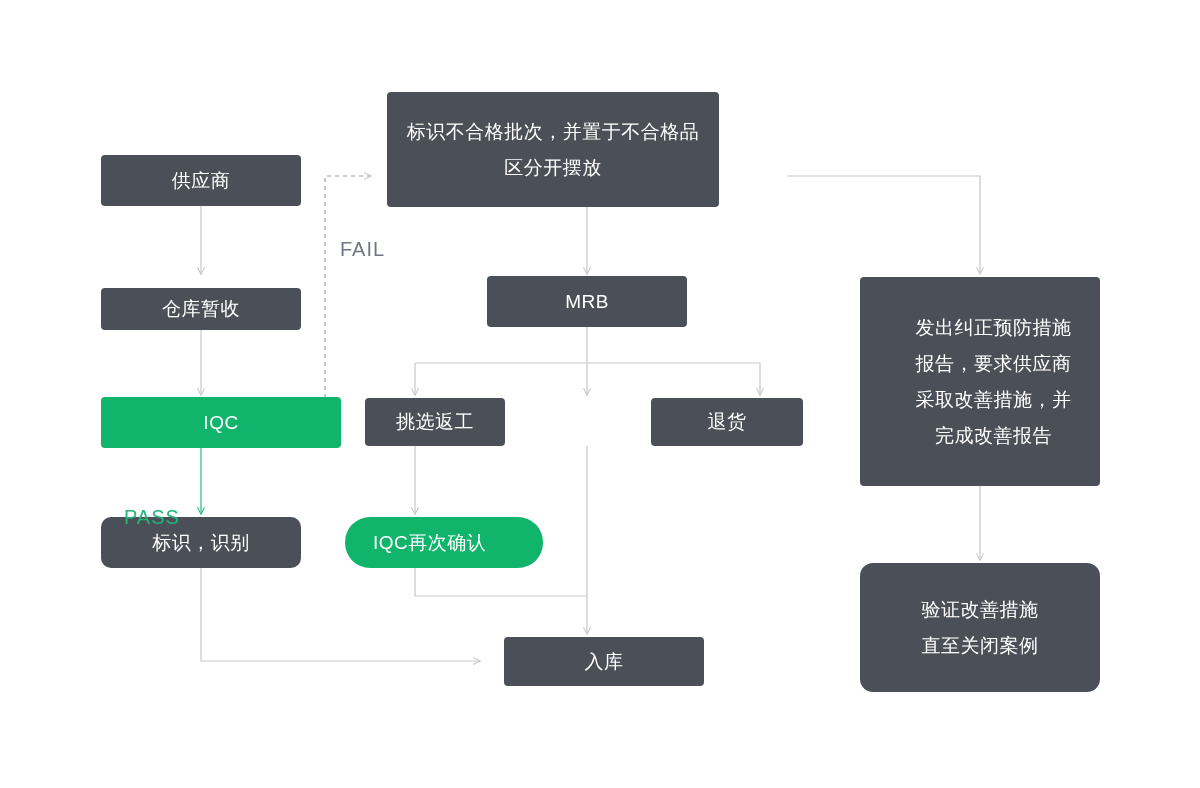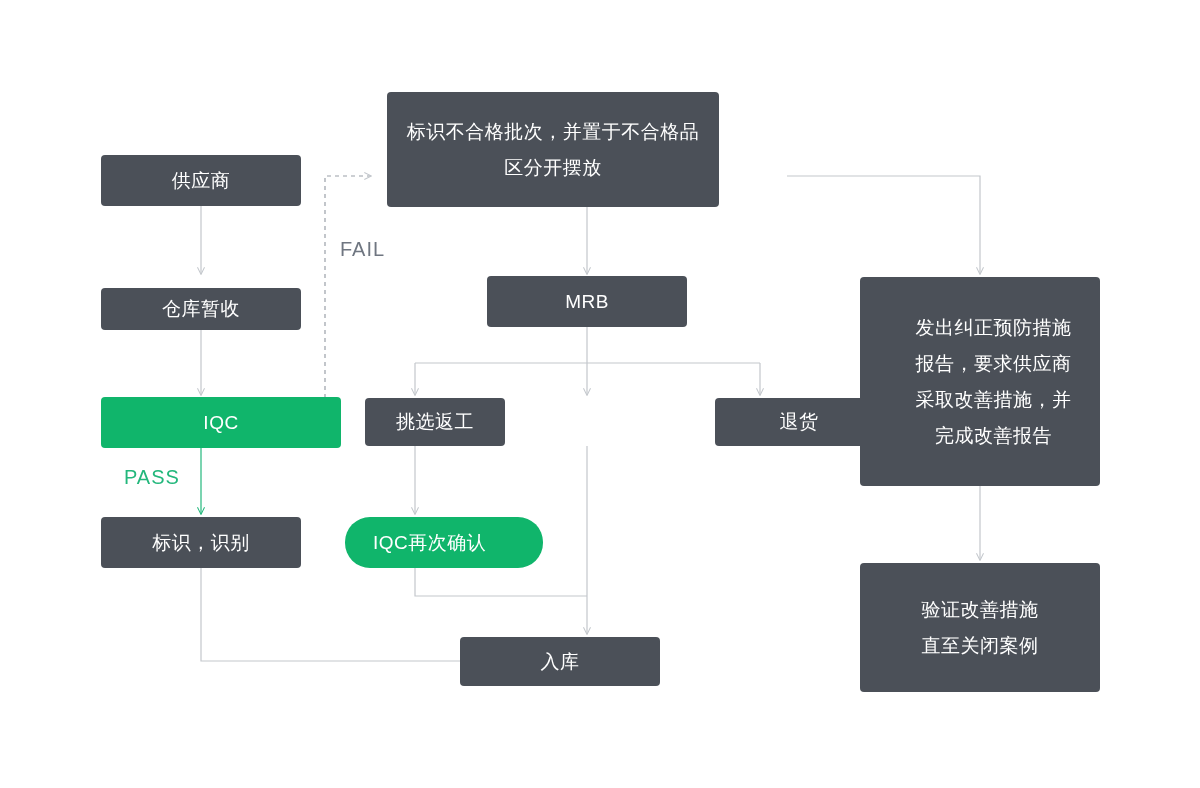--- a/index.html
+++ b/index.html
@@ -46,21 +46,21 @@
     text-align: left;
     padding-left: 28px;
   }
   .edge-label {
     position: absolute;
     font-size: 20px;
     letter-spacing: 1px;
     font-weight: 400;
   }
   .edge-label.gray  { color: #6f7681; }
-  .edge-label.green { color: #23b77c; }
+  .edge-label.green { color: #23b77c; margin-top: 40px; }
 </style>
 </head>
 <body>
 
 <div id="canvas">
 
   <svg class="connectors" viewBox="0 0 1200 788">
     <defs>
       <marker id="arrow-gray" viewBox="0 0 10 10" refX="8.5" refY="5" markerWidth="7" markerHeight="7" orient="auto-start-reverse">
         <path d="M0.5,0.8 L9,5 L0.5,9.2" fill="none" stroke="#c3c7cc" stroke-width="1.2"></path>
@@ -109,41 +109,41 @@
       <path d="M301,422 L325,422 L325,176 L371,176" marker-end="url(#arrow-gray)"></path>
     </g>
   </svg>
 
   <div class="node dark" style="left:101px; top:155px; width:200px; height:51px;">供应商</div>
 
   <div class="node dark" style="left:101px; top:288px; width:200px; height:42px;">仓库暂收</div>
 
   <div class="node green" style="left:101px; top:397px; width:240px; height:51px;">IQC</div>
 
-  <div class="node dark" style="left:101px; top:517px; width:200px; height:51px;">标识，识别</div>
+  <div class="node dark" style="left:101px; top:517px; width:200px; height:51px;border-radius:10px;">标识，识别</div>
 
   <div class="node dark" style="left:387px; top:92px; width:332px; height:115px;">标识不合格批次，并置于不合格品
 区分开摆放</div>
 
   <div class="node dark" style="left:487px; top:276px; width:200px; height:51px;">MRB</div>
 
   <div class="node dark" style="left:345px; top:398px; width:140px; height:48px;margin-left:20px;">挑选返工</div>
 
 
-  <div class="node dark" style="left:715px; top:398px; width:168px; height:48px;">退货</div>
+  <div class="node dark" style="left:651px; top:398px; width:152px; height:48px;">退货</div>
 
   <div class="node green left-text" style="left:345px; top:517px; width:198px; height:51px;border-radius:25px;">IQC再次确认</div>
 
-  <div class="node dark" style="left:460px; top:637px; width:200px; height:49px;">入库</div>
+  <div class="node dark" style="left:504px; top:637px; width:200px; height:49px;">入库</div>
 
   <div class="node dark" style="left:860px; top:277px; width:240px; height:209px;padding-left:27px;">发出纠正预防措施
 报告，要求供应商
 采取改善措施，并
 完成改善报告</div>
 
-  <div class="node dark" style="left:860px; top:563px; width:240px; height:129px;">验证改善措施
+  <div class="node dark" style="left:860px; top:563px; width:240px; height:129px;border-radius:13px;">验证改善措施
 直至关闭案例</div>
 
   <div class="edge-label gray" style="left:340px; top:238px;">FAIL</div>
 
   <div class="edge-label green" style="left:124px; top:466px;">PASS</div>
 
 </div>
 
 </body></html>

